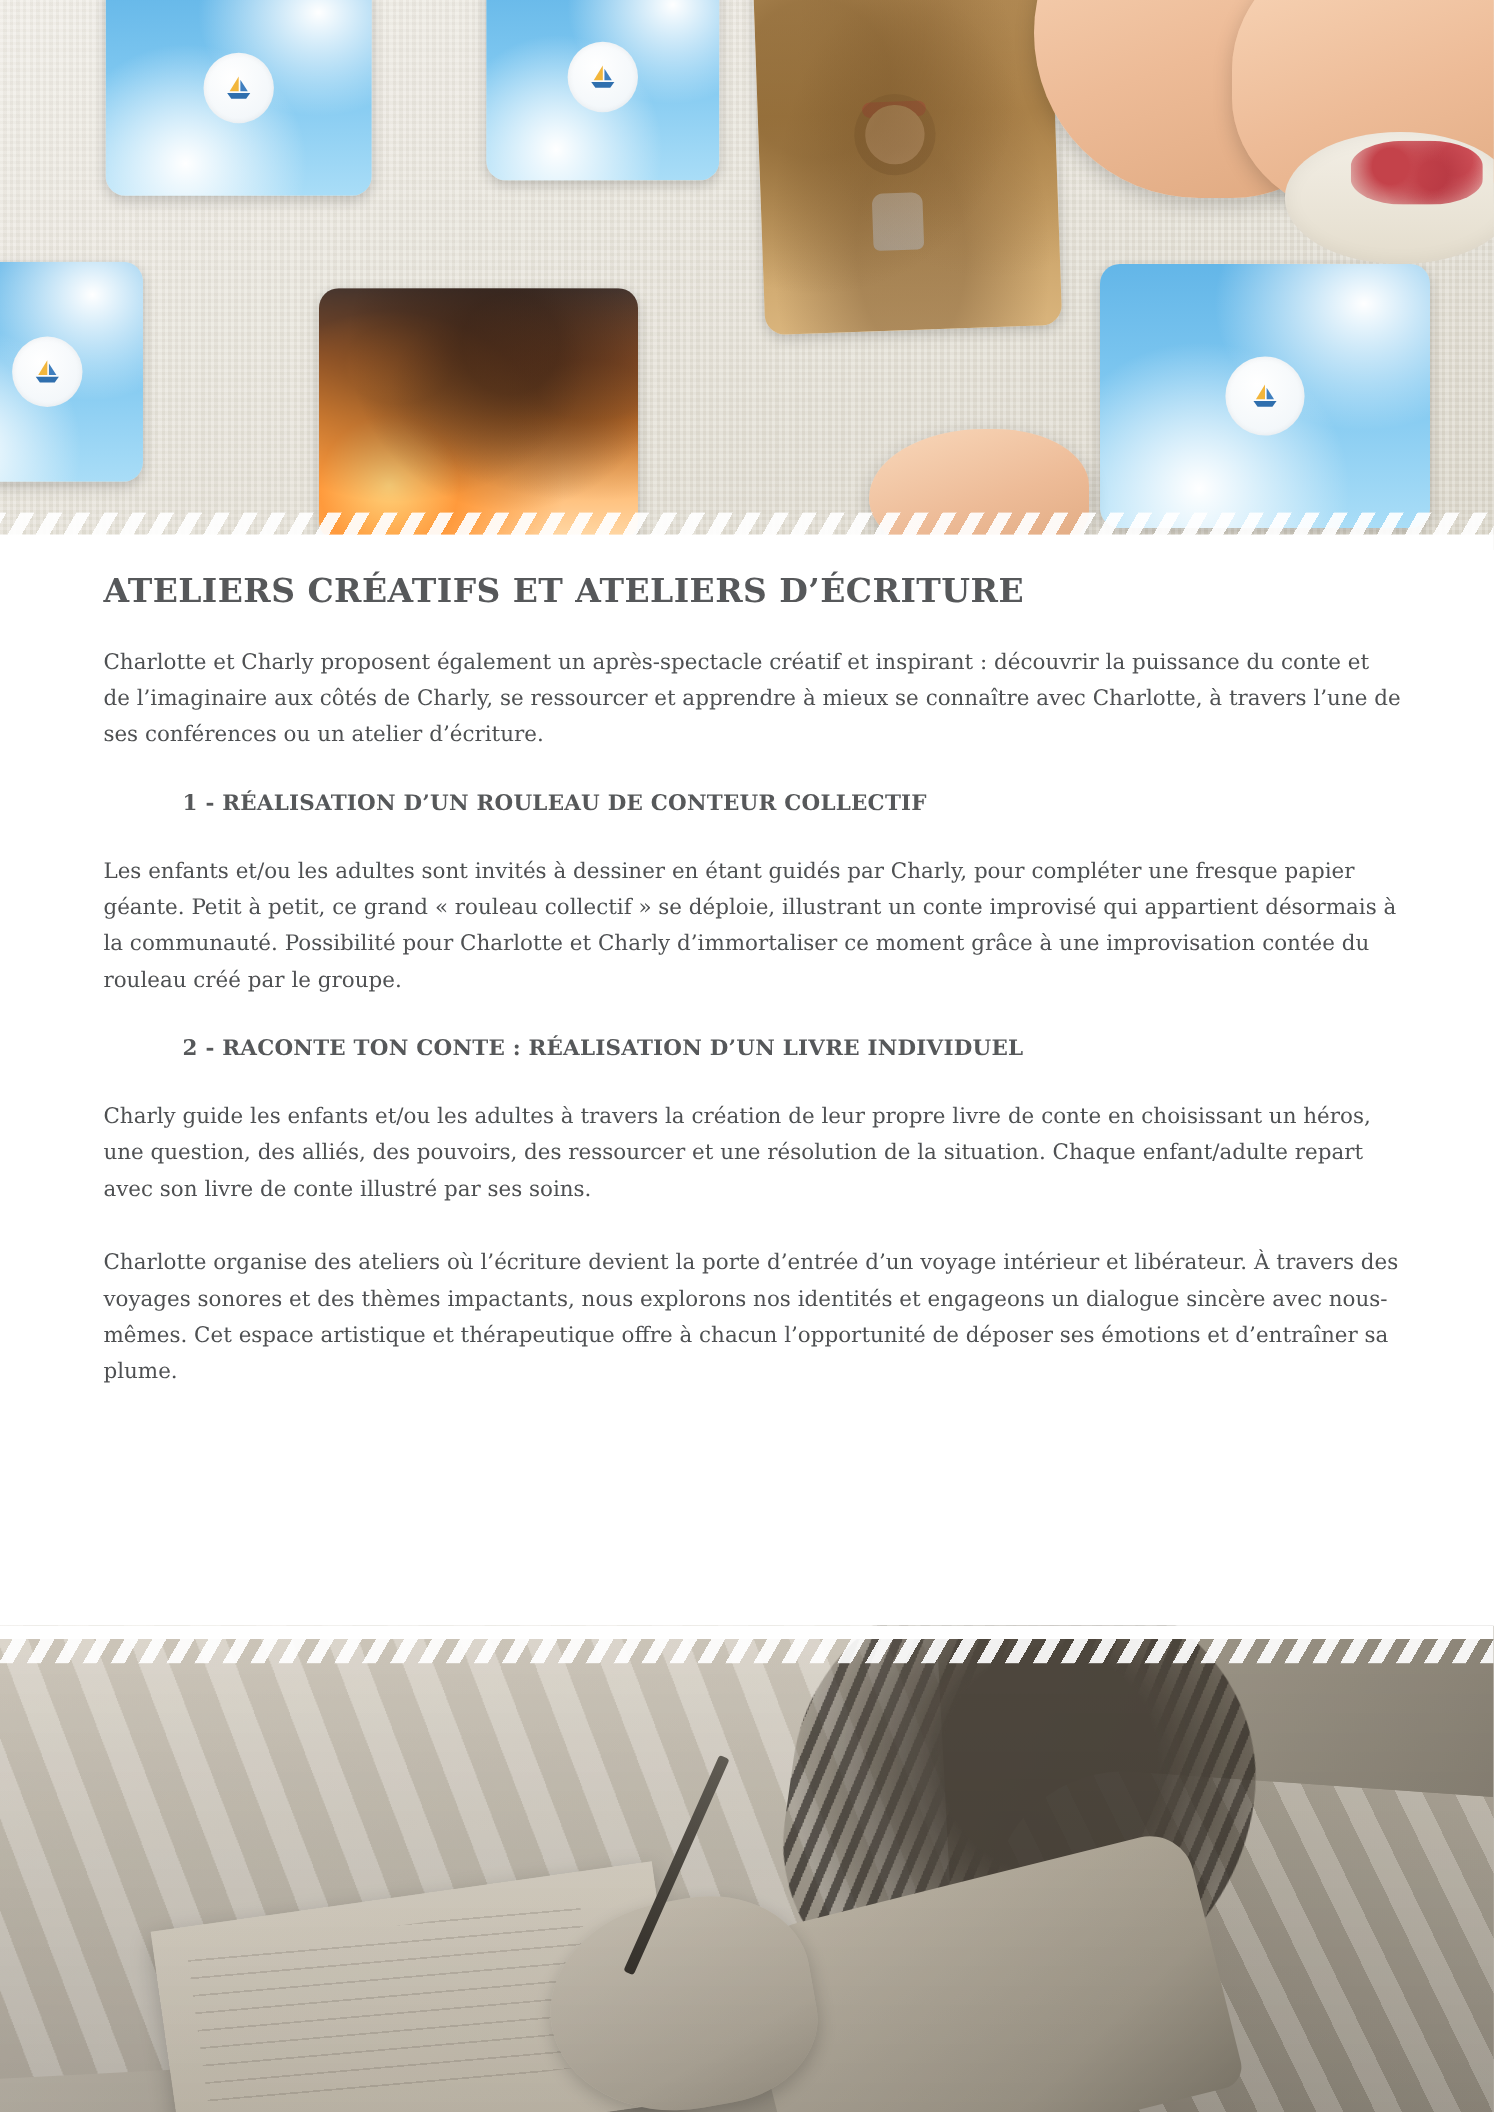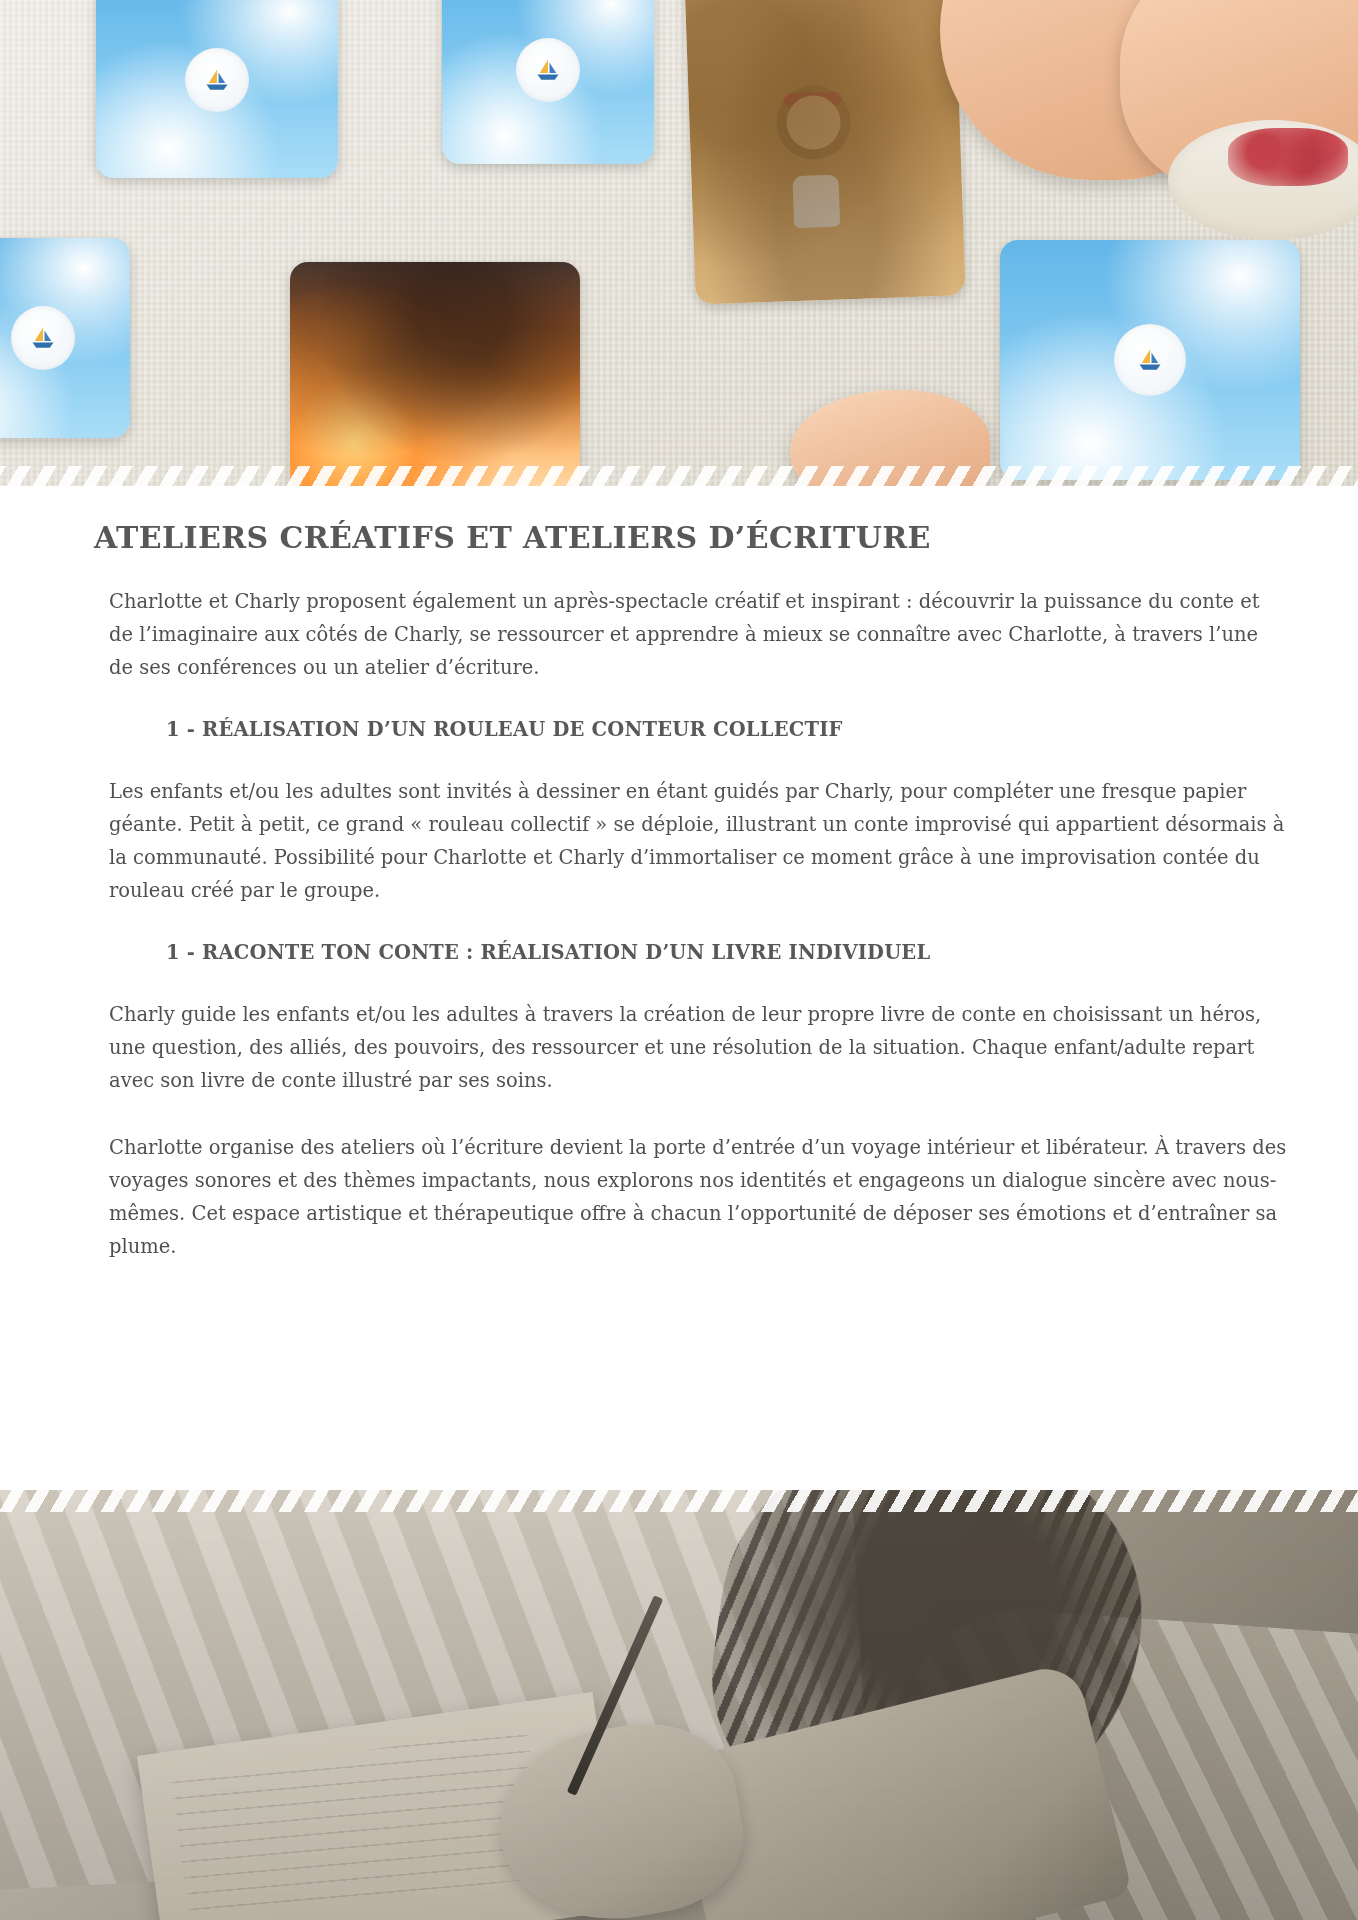--- a/index.html
+++ b/index.html
@@ -204,21 +204,21 @@
     font-size: 30px;
     letter-spacing: 0.4px;
     color: #56585a;
     margin: 0 0 30px 0;
   }
   p.body {
     font-family: "DejaVu Serif", serif;
     font-size: 19.5px;
     line-height: 33px;
     color: #4e5052;
-    margin: 0 0 34px 15px;
+    margin: 0 0 34px 0;
     max-width: 1180px;
   }
   h2.sub {
     font-family: "DejaVu Serif", serif;
     font-weight: bold;
     font-size: 19.5px;
     color: #56585a;
     letter-spacing: 0.2px;
     margin: 10px 0 34px 0;
     padding-left: 72px;
@@ -374,21 +374,21 @@
 </div>
 
 <div class="content">
   <h1 class="section-title">ATELIERS CRÉATIFS ET ATELIERS D’ÉCRITURE</h1>
 
   <p class="body">Charlotte et Charly proposent également un après-spectacle créatif et inspirant : découvrir la puissance du conte et de l’imaginaire aux côtés de Charly, se ressourcer et apprendre à mieux se connaître avec Charlotte, à travers l’une de ses conférences ou un atelier d’écriture.</p>
 
   <h2 class="sub">1 - RÉALISATION D’UN ROULEAU DE CONTEUR COLLECTIF</h2>
   <p class="body">Les enfants et/ou les adultes sont invités à dessiner en étant guidés par Charly, pour compléter une fresque papier géante. Petit à petit, ce grand « rouleau collectif » se déploie, illustrant un conte improvisé qui appartient désormais à la communauté. Possibilité pour Charlotte et Charly d’immortaliser ce moment grâce à une improvisation contée du rouleau créé par le groupe.</p>
 
-  <h2 class="sub">1 - RACONTE TON CONTE : RÉALISATION D’UN LIVRE INDIVIDUEL</h2>
+  <h2 class="sub">2 - RACONTE TON CONTE : RÉALISATION D’UN LIVRE INDIVIDUEL</h2>
   <p class="body">Charly guide les enfants et/ou les adultes à travers la création de leur propre livre de conte en choisissant un héros, une question, des alliés, des pouvoirs, des ressourcer et une résolution de la situation. Chaque enfant/adulte repart avec son livre de conte illustré par ses soins.</p>
 
   <p class="body">Charlotte organise des ateliers où l’écriture devient la porte d’entrée d’un voyage intérieur et libérateur. À travers des voyages sonores et des thèmes impactants, nous explorons nos identités et engageons un dialogue sincère avec nous-mêmes. Cet espace artistique et thérapeutique offre à chacun l’opportunité de déposer ses émotions et d’entraîner sa plume.</p>
 </div>
 
 <div class="photo-bottom">
   <div class="bp-bg">
     <div class="bedsheet"></div>
     <div class="blanket-right"></div>
     <div class="hair"></div>

